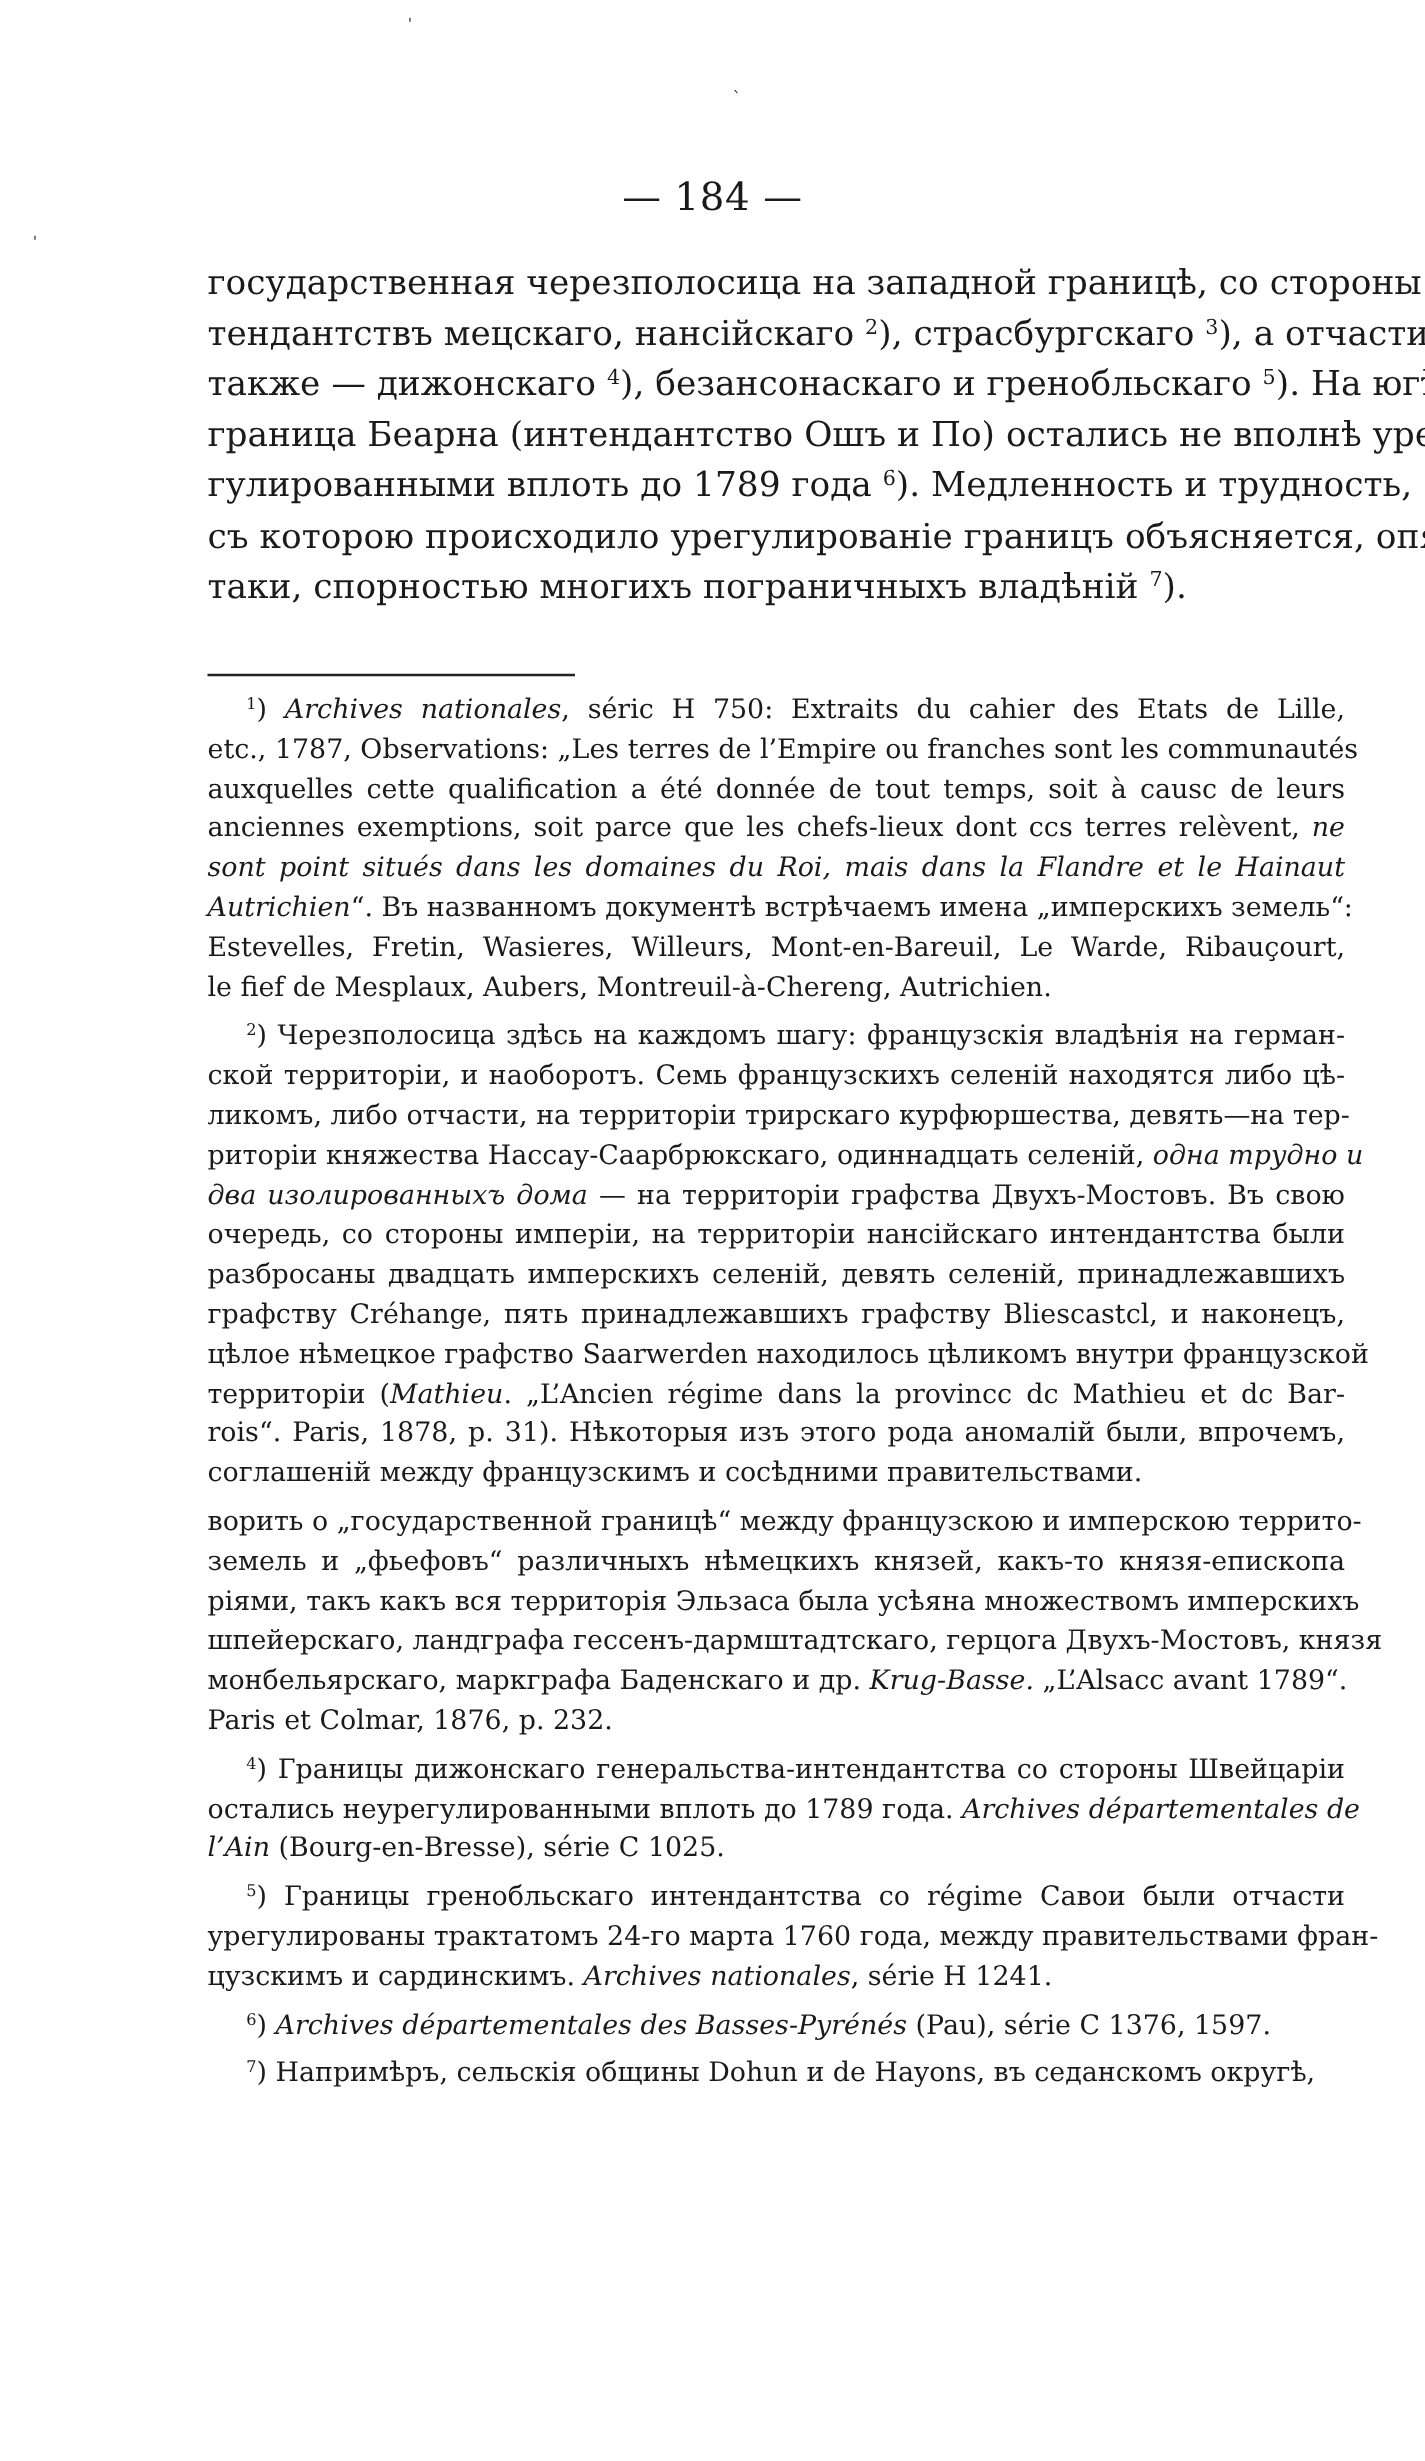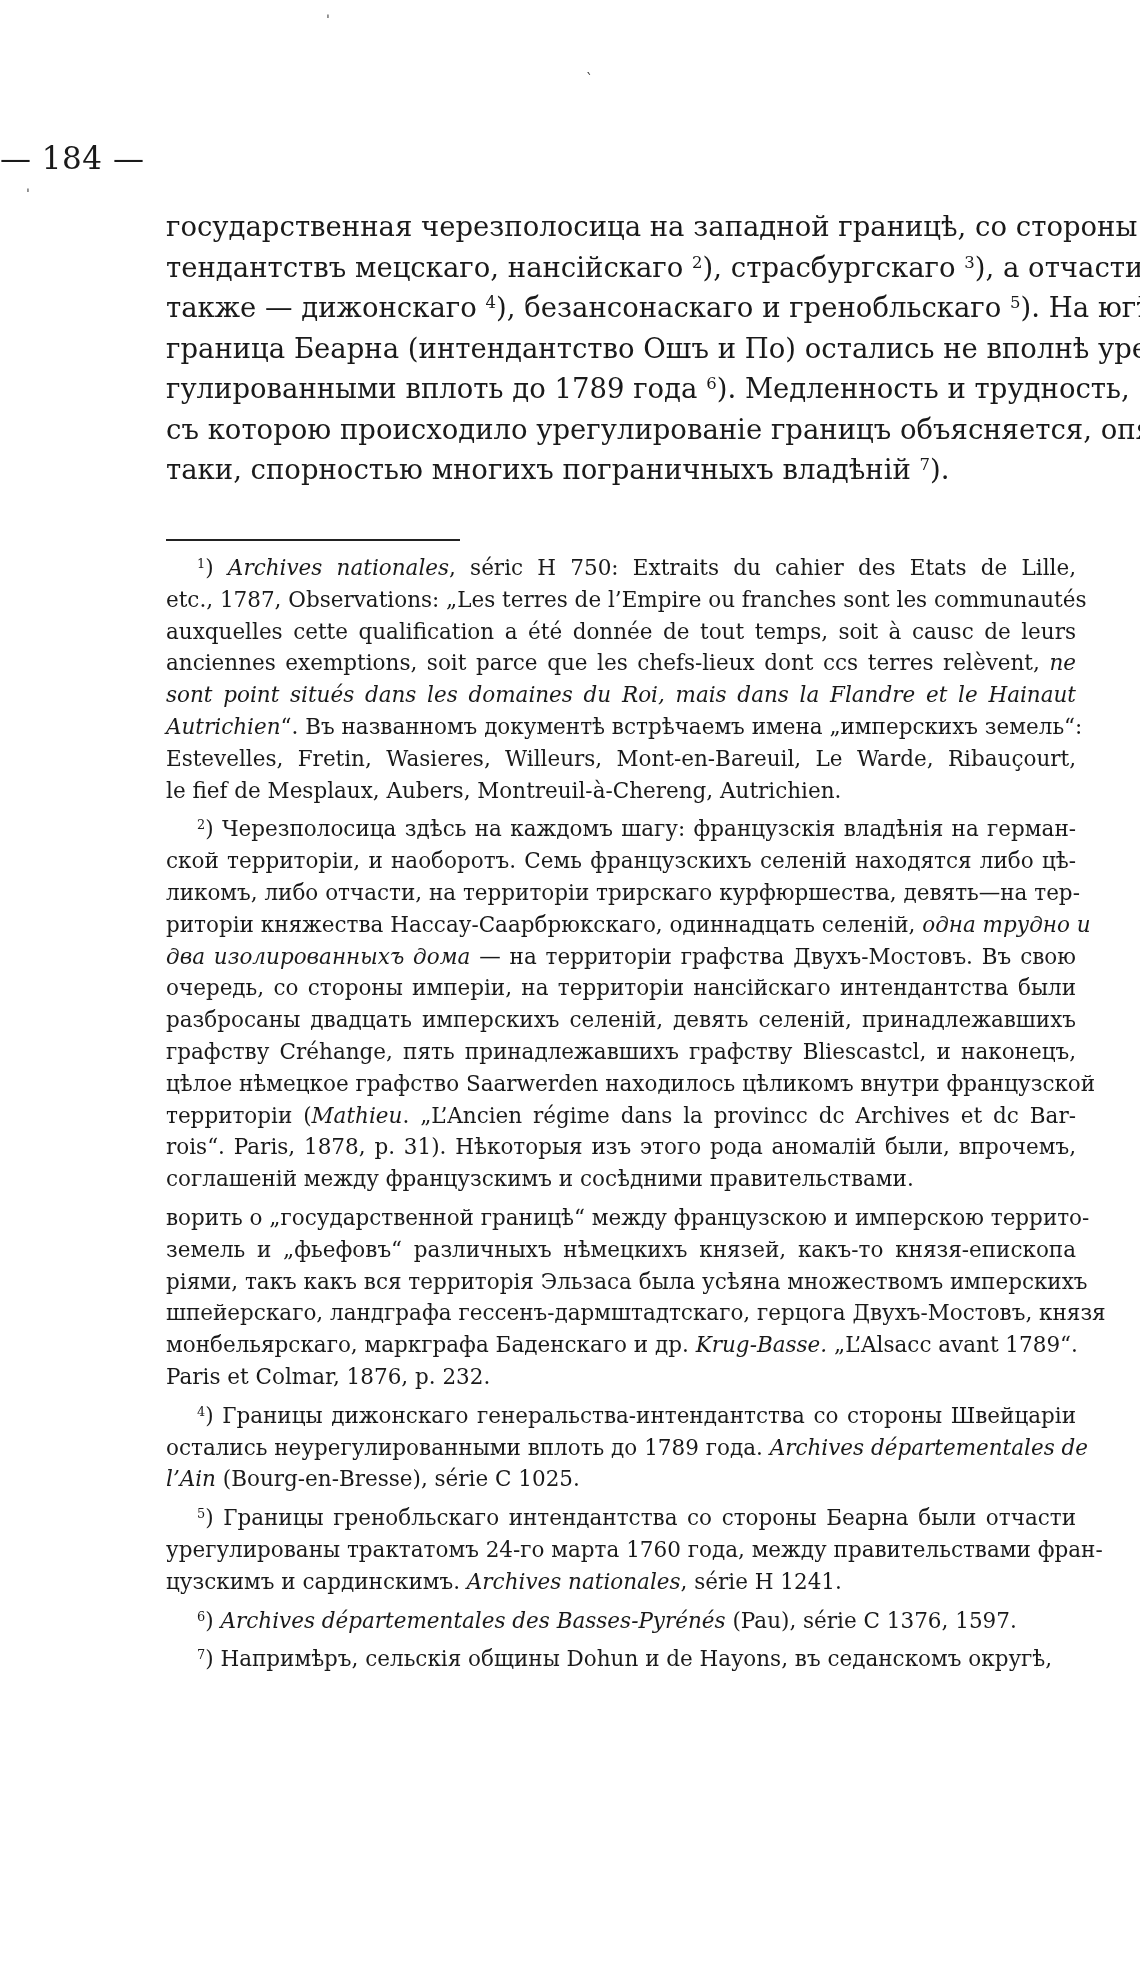--- a/index.html
+++ b/index.html
@@ -4,21 +4,21 @@
 <style>
   html, body { margin: 0; padding: 0; background: #ffffff; }
   body {
     width: 1140px; height: 1969px; position: relative; overflow: hidden;
     font-family: "DejaVu Serif", "Liberation Serif", serif;
     color: #1a1a1a;
   }
   .page { position: absolute; left: 0; top: 0; width: 1140px; height: 1969px; }
   .speck { position: absolute; color: #333; font-size: 14px; line-height: 1; }
   .page-number {
-    position: absolute; top: 140px; left: 0; width: 1140px; 
+    position: absolute; top: 140px; left: 0; width: 1140px; text-align: center;
     font-size: 31px; letter-spacing: 0.5px;
   }
   .main-text {
     position: absolute; left: 166px; top: 206px; width: 910px;
     font-size: 27.5px; line-height: 40.5px;
   }
   .line { display: block; white-space: nowrap; text-align: justify; text-align-last: justify; height: 40.5px; overflow: visible; }
   .line.last { text-align-last: left; }
   .it { font-style: italic; }
   sup { font-size: 60%; vertical-align: 0.55em; line-height: 0; }
@@ -70,39 +70,39 @@
       <div class="fn">
         <span class="line first"><sup>2</sup><span>) Черезполосица здѣсь на каждомъ шагу: французскія владѣнія на герман-</span></span>
         <span class="line"><span>ской территоріи, и наоборотъ. Семь французскихъ селеній находятся либо цѣ-</span></span>
         <span class="line"><span>ликомъ, либо отчасти, на территоріи трирскаго курфюршества, девять—на тер-</span></span>
         <span class="line"><span>риторіи княжества Нассау-Саарбрюкскаго, одиннадцать селеній, </span><span class="it">одна трудно и</span></span>
         <span class="line"><span class="it">два изолированныхъ дома</span><span> — на территоріи графства Двухъ-Мостовъ. Въ свою</span></span>
         <span class="line"><span>очередь, со стороны имперіи, на территоріи нансійскаго интендантства были</span></span>
         <span class="line"><span>разбросаны двадцать имперскихъ селеній, девять селеній, принадлежавшихъ</span></span>
         <span class="line"><span>графству Créhange, пять принадлежавшихъ графству Bliescastcl, и наконецъ,</span></span>
         <span class="line"><span>цѣлое нѣмецкое графство Saarwerden находилось цѣликомъ внутри французской</span></span>
-        <span class="line"><span>территоріи (</span><span class="it">Mathieu</span><span>. „L’Ancien régime dans la provincc dc Archives et dc Bar-</span></span>
+        <span class="line"><span>территоріи (</span><span class="it">Mathieu</span><span>. „L’Ancien régime dans la provincc dc Mathieu et dc Bar-</span></span>
         <span class="line"><span>rois“. Paris, 1878, p. 31). Нѣкоторыя изъ этого рода аномалій были, впрочемъ,</span></span>
         <span class="line last"><span>соглашеній между французскимъ и сосѣдними правительствами.</span></span>
       </div>
       <div class="fn">
         <span class="line"><span>ворить о „государственной границѣ“ между французскою и имперскою террито-</span></span>
         <span class="line"><span>земель и „фьефовъ“ различныхъ нѣмецкихъ князей, какъ-то князя-епископа</span></span>
         <span class="line"><span>ріями, такъ какъ вся территорія Эльзаса была усѣяна множествомъ имперскихъ</span></span>
         <span class="line"><span>шпейерскаго, ландграфа гессенъ-дармштадтскаго, герцога Двухъ-Мостовъ, князя</span></span>
         <span class="line"><span>монбельярскаго, маркграфа Баденскаго и др. </span><span class="it">Krug-Basse.</span><span> „L’Alsacc avant 1789“.</span></span>
         <span class="line last"><span>Paris et Colmar, 1876, p. 232.</span></span>
       </div>
       <div class="fn">
         <span class="line first"><sup>4</sup><span>) Границы дижонскаго генеральства-интендантства со стороны Швейцаріи</span></span>
         <span class="line"><span>остались неурегулированными вплоть до 1789 года. </span><span class="it">Archives départementales de</span></span>
         <span class="line last"><span class="it">l’Ain</span><span> (Bourg-en-Bresse), série C 1025.</span></span>
       </div>
       <div class="fn">
-        <span class="line first"><sup>5</sup><span>) Границы гренобльскаго интендантства со стороны Беарна были отчасти</span></span>
+        <span class="line first"><sup>5</sup><span>) Границы гренобльскаго интендантства со régime Савои были отчасти</span></span>
         <span class="line"><span>урегулированы трактатомъ 24-го марта 1760 года, между правительствами фран-</span></span>
         <span class="line last"><span>цузскимъ и сардинскимъ. </span><span class="it">Archives nationales</span><span>, série H 1241.</span></span>
       </div>
       <div class="fn">
         <span class="line last first"><sup>6</sup><span>) </span><span class="it">Archives départementales des Basses-Pyrénés</span><span> (Pau), série C 1376, 1597.</span></span>
       </div>
       <div class="fn">
         <span class="line last first"><sup>7</sup><span>) Напримѣръ, сельскія общины Dohun и de Hayons, въ седанскомъ округѣ,</span></span>
       </div>
     </div>

